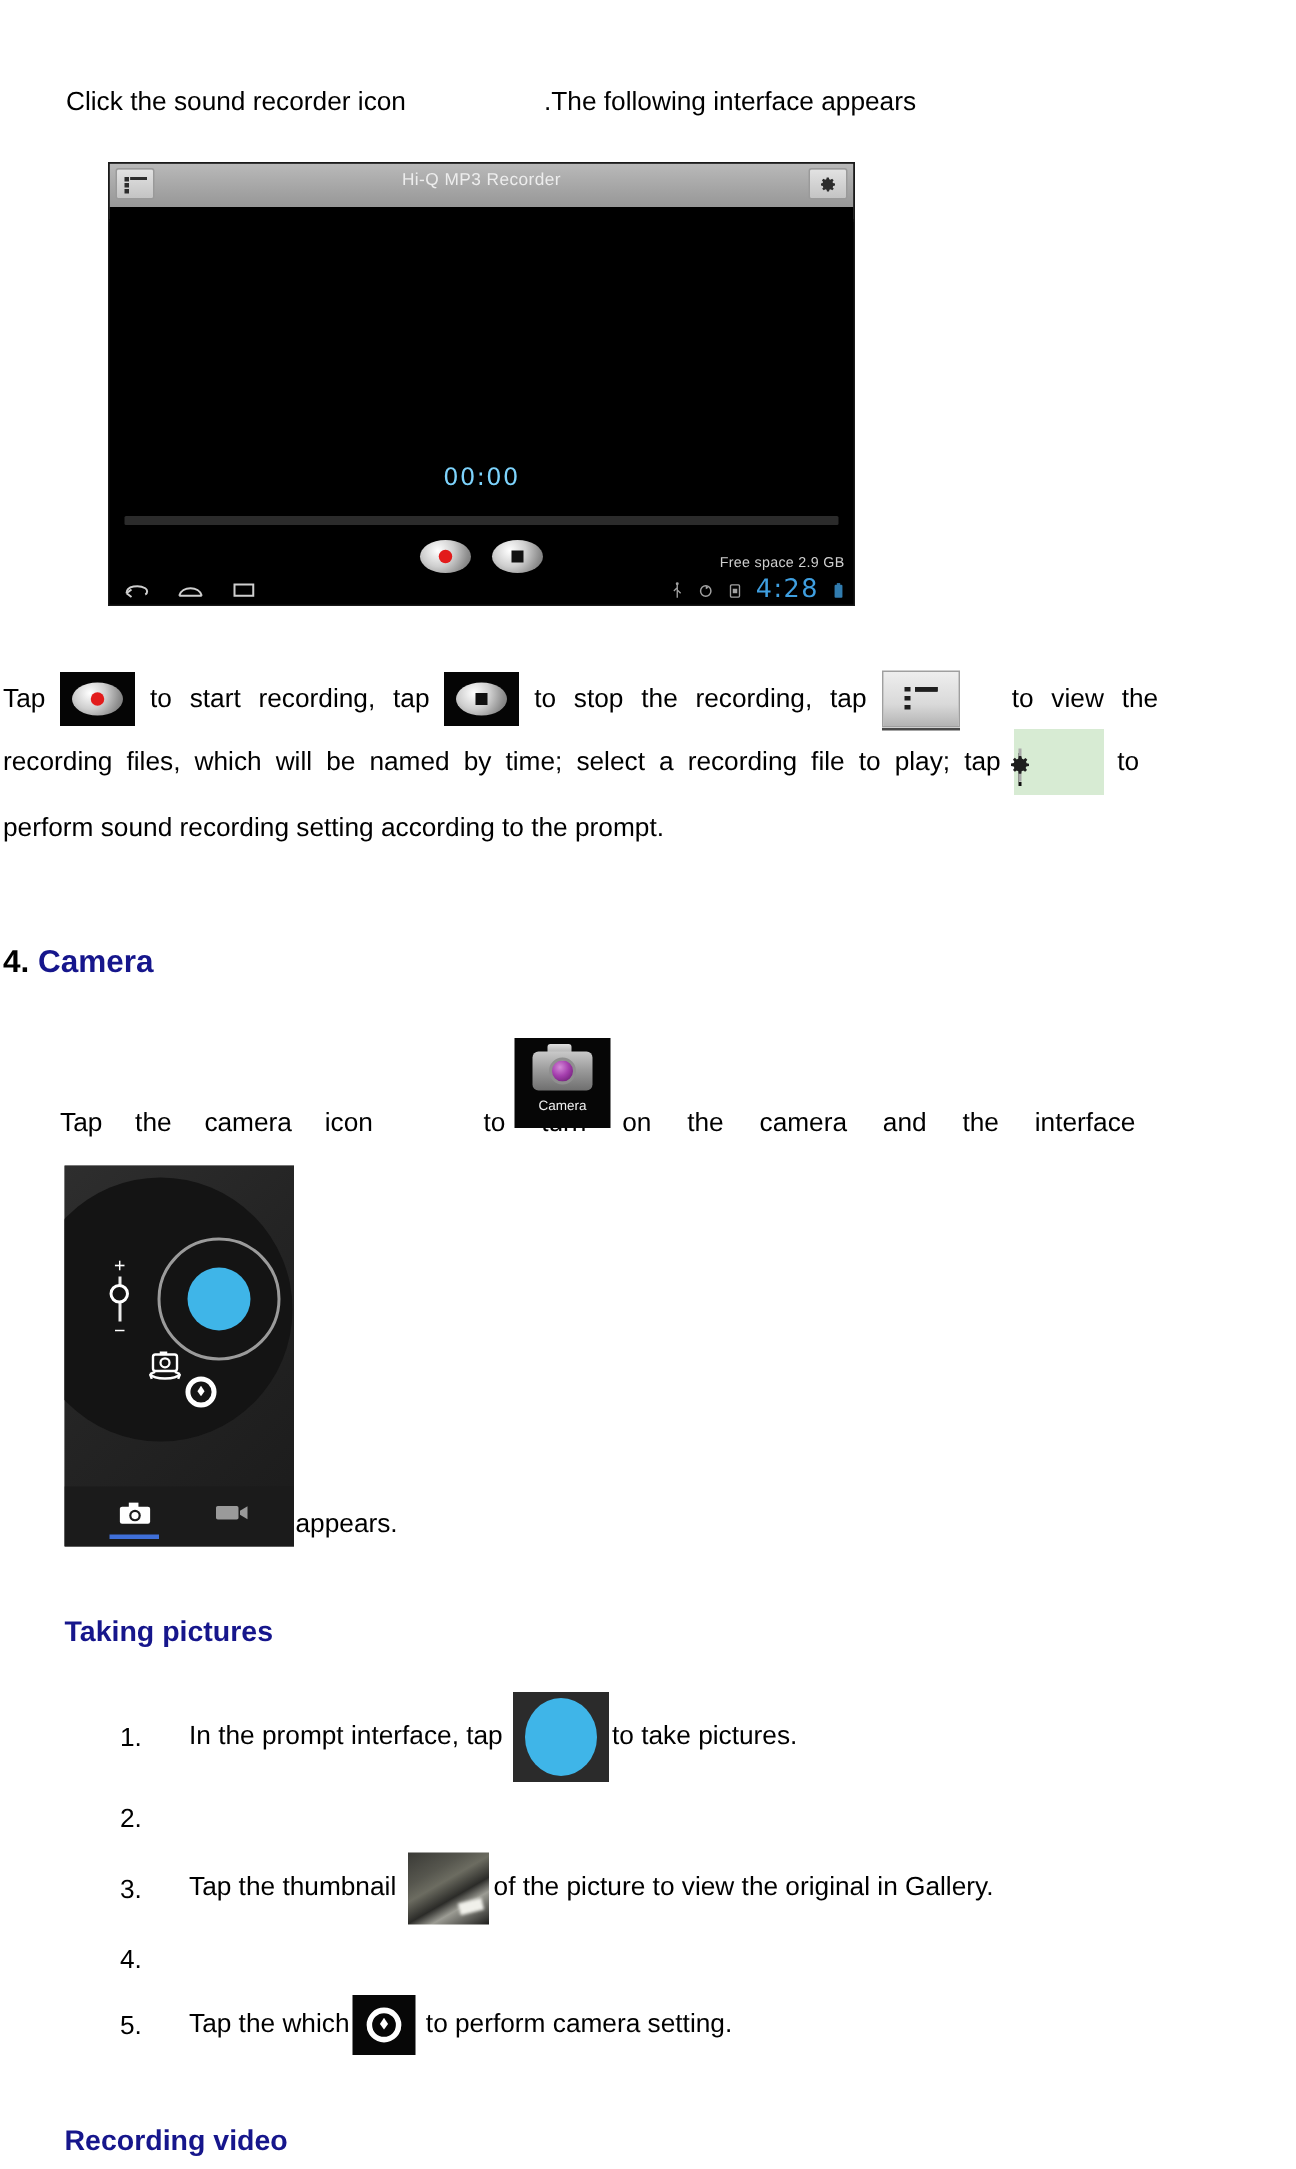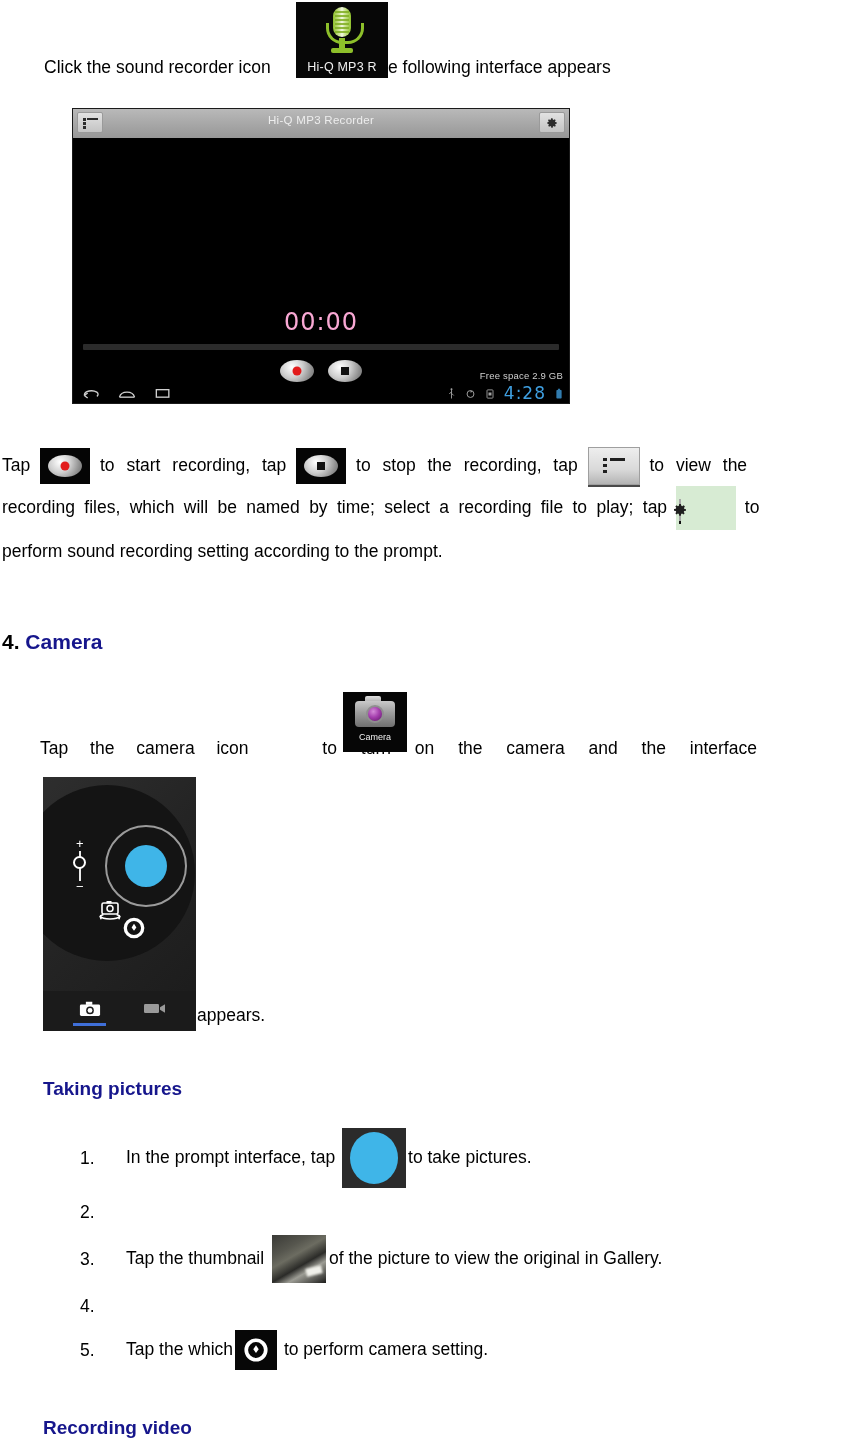--- a/index.html
+++ b/index.html
@@ -189,22 +189,22 @@
     top: 29px;
     right: 0;
     bottom: 0;
     background: #000;
   }
   .rec-timer {
     position: absolute;
     left: 0; right: 0;
     top: 170px;
     text-align: center;
-    color: #f9a8d4;
-    font-size: 24px;
+    color: #7dd3fc;
+    font-size: 16px;
     letter-spacing: 1px;
     font-family: "DejaVu Sans", sans-serif;
   }
   .rec-progress {
     position: absolute;
     left: 10px;
     right: 10px;
     top: 206px;
     height: 6px;
     background: #2b2b2b;
@@ -648,30 +648,20 @@
 </style>
 </head>
 <body>
 
 <div class="page">
 
   <div class="line-intro">
     <span>Click the sound recorder icon</span><span class="inl" style="width:92px;height:18px;"></span><span>.The following interface appears</span>
   </div>
 
-  <div class="hiq-icon">
-    <div class="hiq-mic">
-      <div class="mic-head"></div>
-      <div class="mic-lines"></div>
-      <div class="mic-yoke"></div>
-      <div class="mic-stem"></div>
-      <div class="mic-base"></div>
-    </div>
-    <div class="hiq-label">Hi-Q MP3 R</div>
-  </div>
 
   <div class="recorder-shot">
 
     <div class="rec-titlebar">
       <div class="tb-btn left">
         <span class="ic-list">
           <b></b>
             <b></b>
             <b></b>
           <i></i>
@@ -758,21 +748,21 @@
       <span class="inl inl-listbtn">
         <span class="big-list">
           <b></b>
             <b></b>
             <b></b>
           <i></i>
             <i></i>
             <i></i>
         </span>
       </span>
-      <span style="word-spacing:7px;">to view the</span>
+      <span style="word-spacing:7px;margin-left:25px;">to view the</span>
     </span>
 
     <span style="display:inline-block;width:860px;">
       <span style="word-spacing:4.5px;">recording files, which will be named by time; select a recording file to play; tap</span>
       <span class="inl inl-gearbtn">
         <span class="inner">
           <svg width="18" height="18" viewBox="0 0 24 24">
             <path fill="#1f1f1f" d="M12 8.6A3.4 3.4 0 1 0 12 15.4 3.4 3.4 0 0 0 12 8.6zm0 5.2a1.8 1.8 0 1 1 0-3.6 1.8 1.8 0 0 1 0 3.6z"></path>
             <path fill="#1f1f1f" d="M20 13.1v-2.2l-2.1-.4a6 6 0 0 0-.6-1.3l1.2-1.8-1.6-1.6-1.8 1.2a6 6 0 0 0-1.3-.6L13.1 4h-2.2l-.4 2.4a6 6 0 0 0-1.3.6L7.4 5.6 5.8 7.2 7 9a6 6 0 0 0-.6 1.3l-2.4.4v2.2l2.4.4c.13.46.33.9.6 1.3l-1.2 1.8 1.6 1.6 1.8-1.2c.4.26.84.46 1.3.6l.4 2.4h2.2l.4-2.4c.46-.14.9-.34 1.3-.6l1.8 1.2 1.6-1.6-1.2-1.8c.26-.4.46-.84.6-1.3l2.1-.4z"></path>
           </svg>

